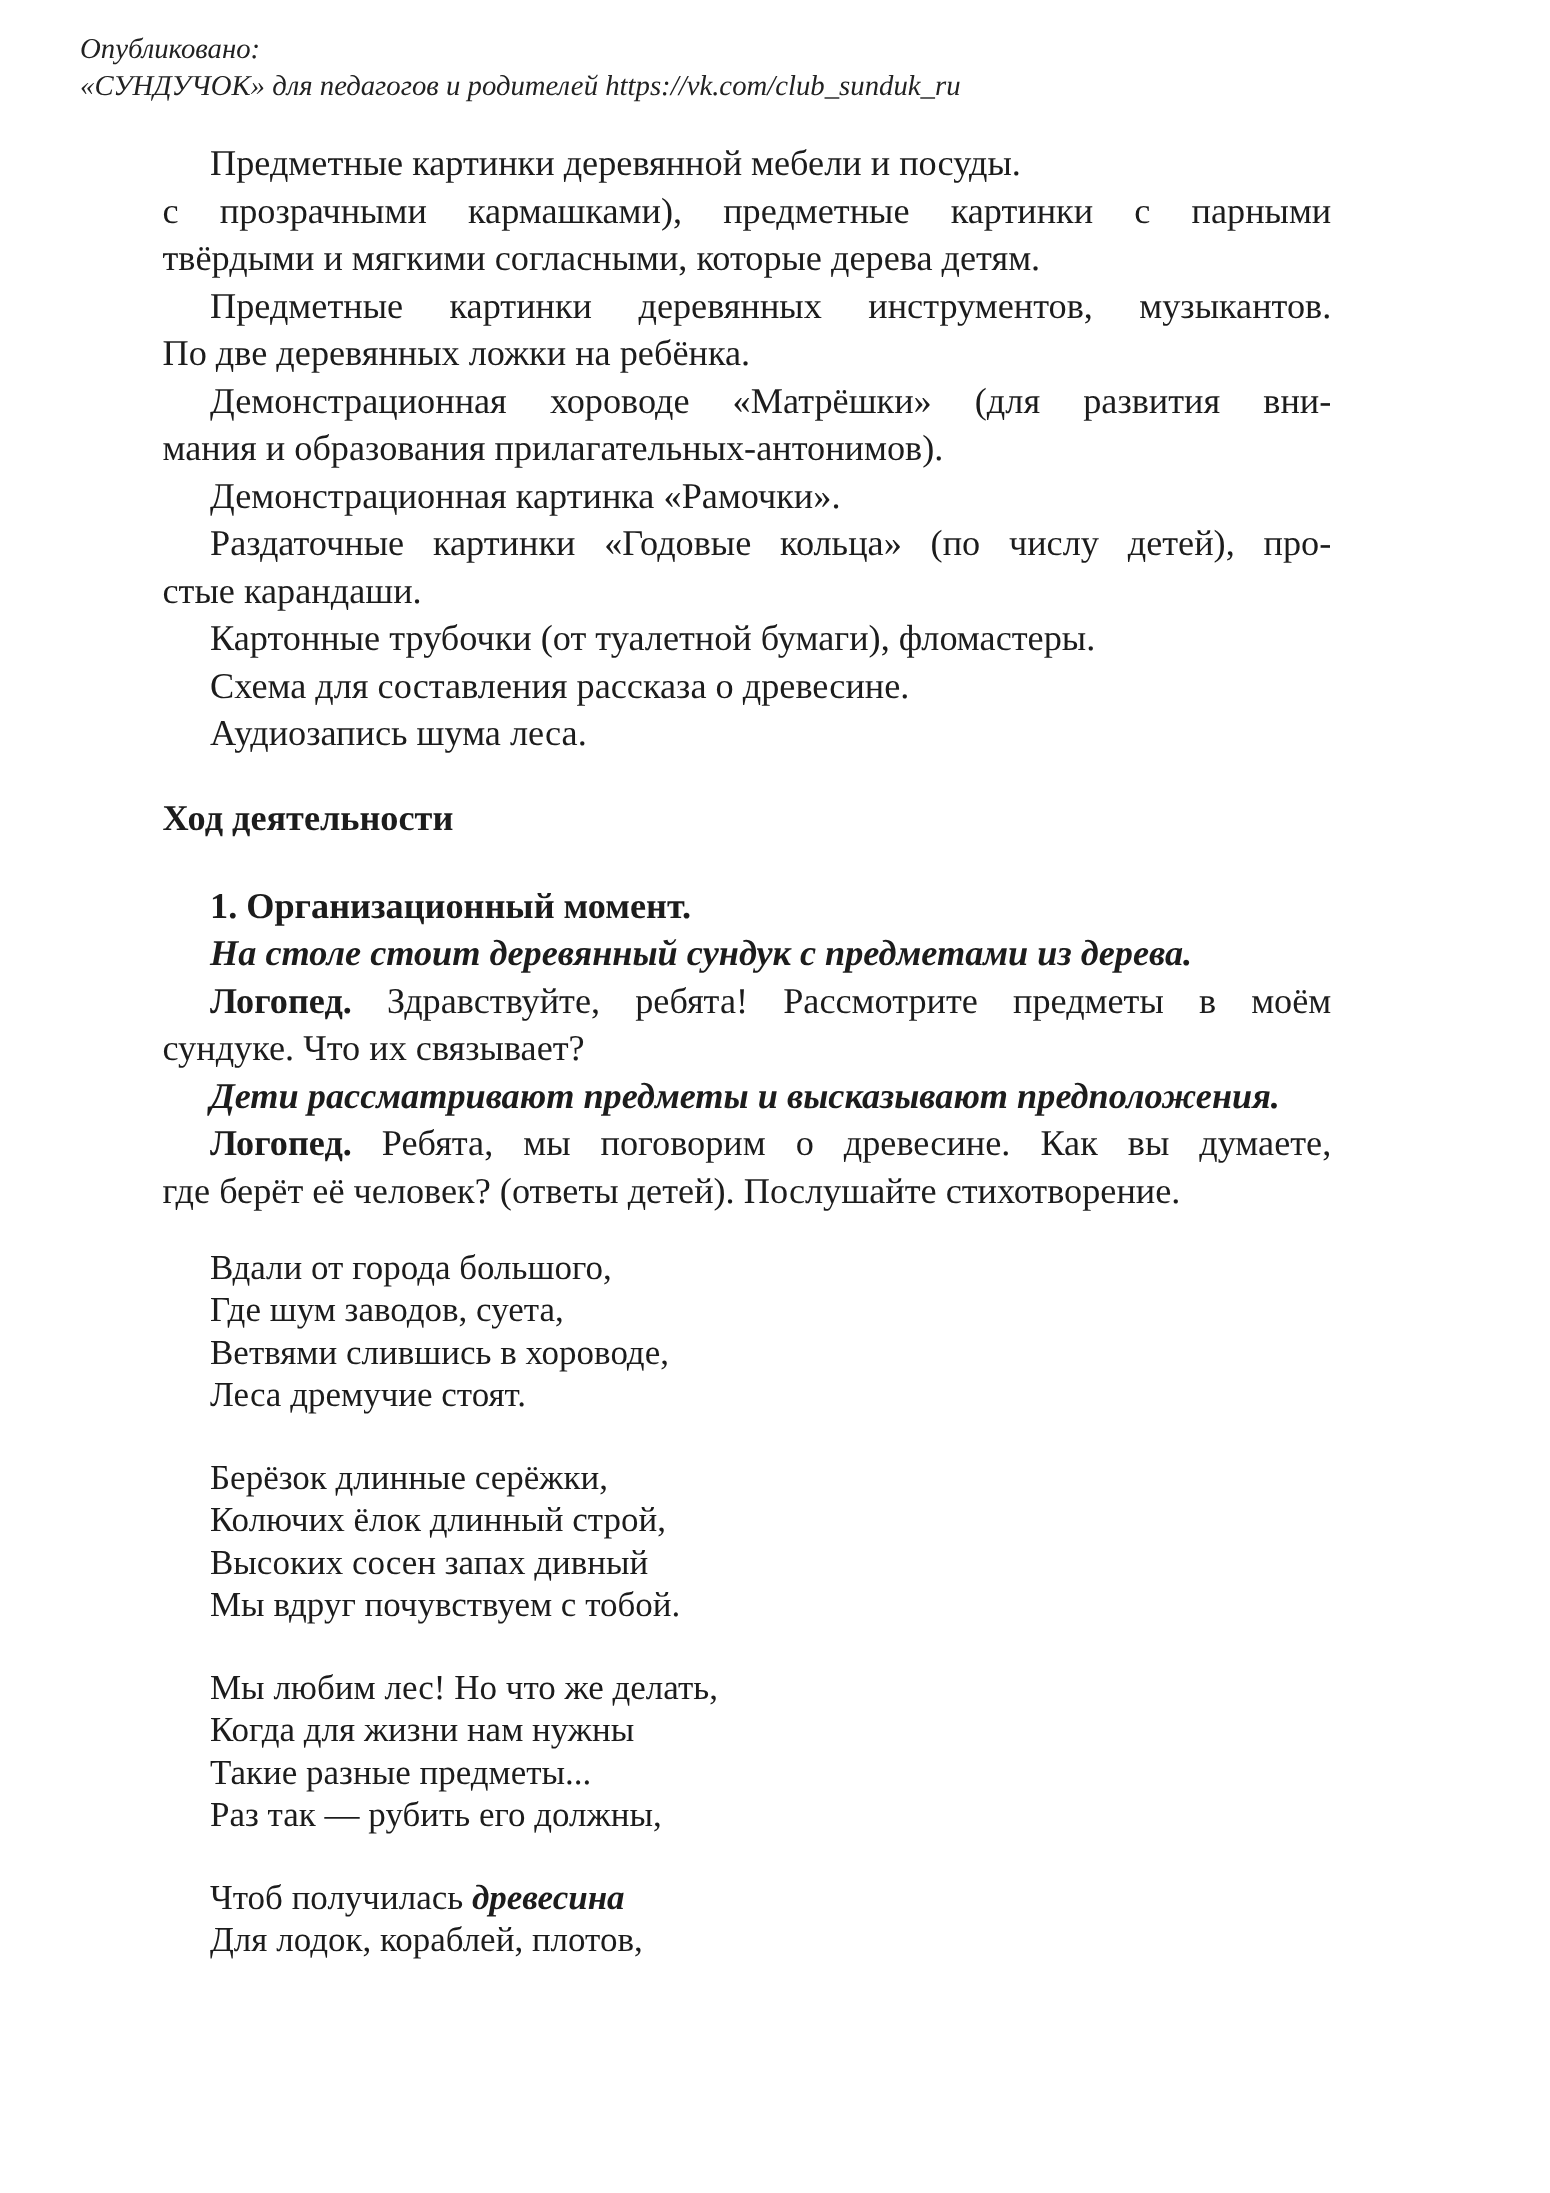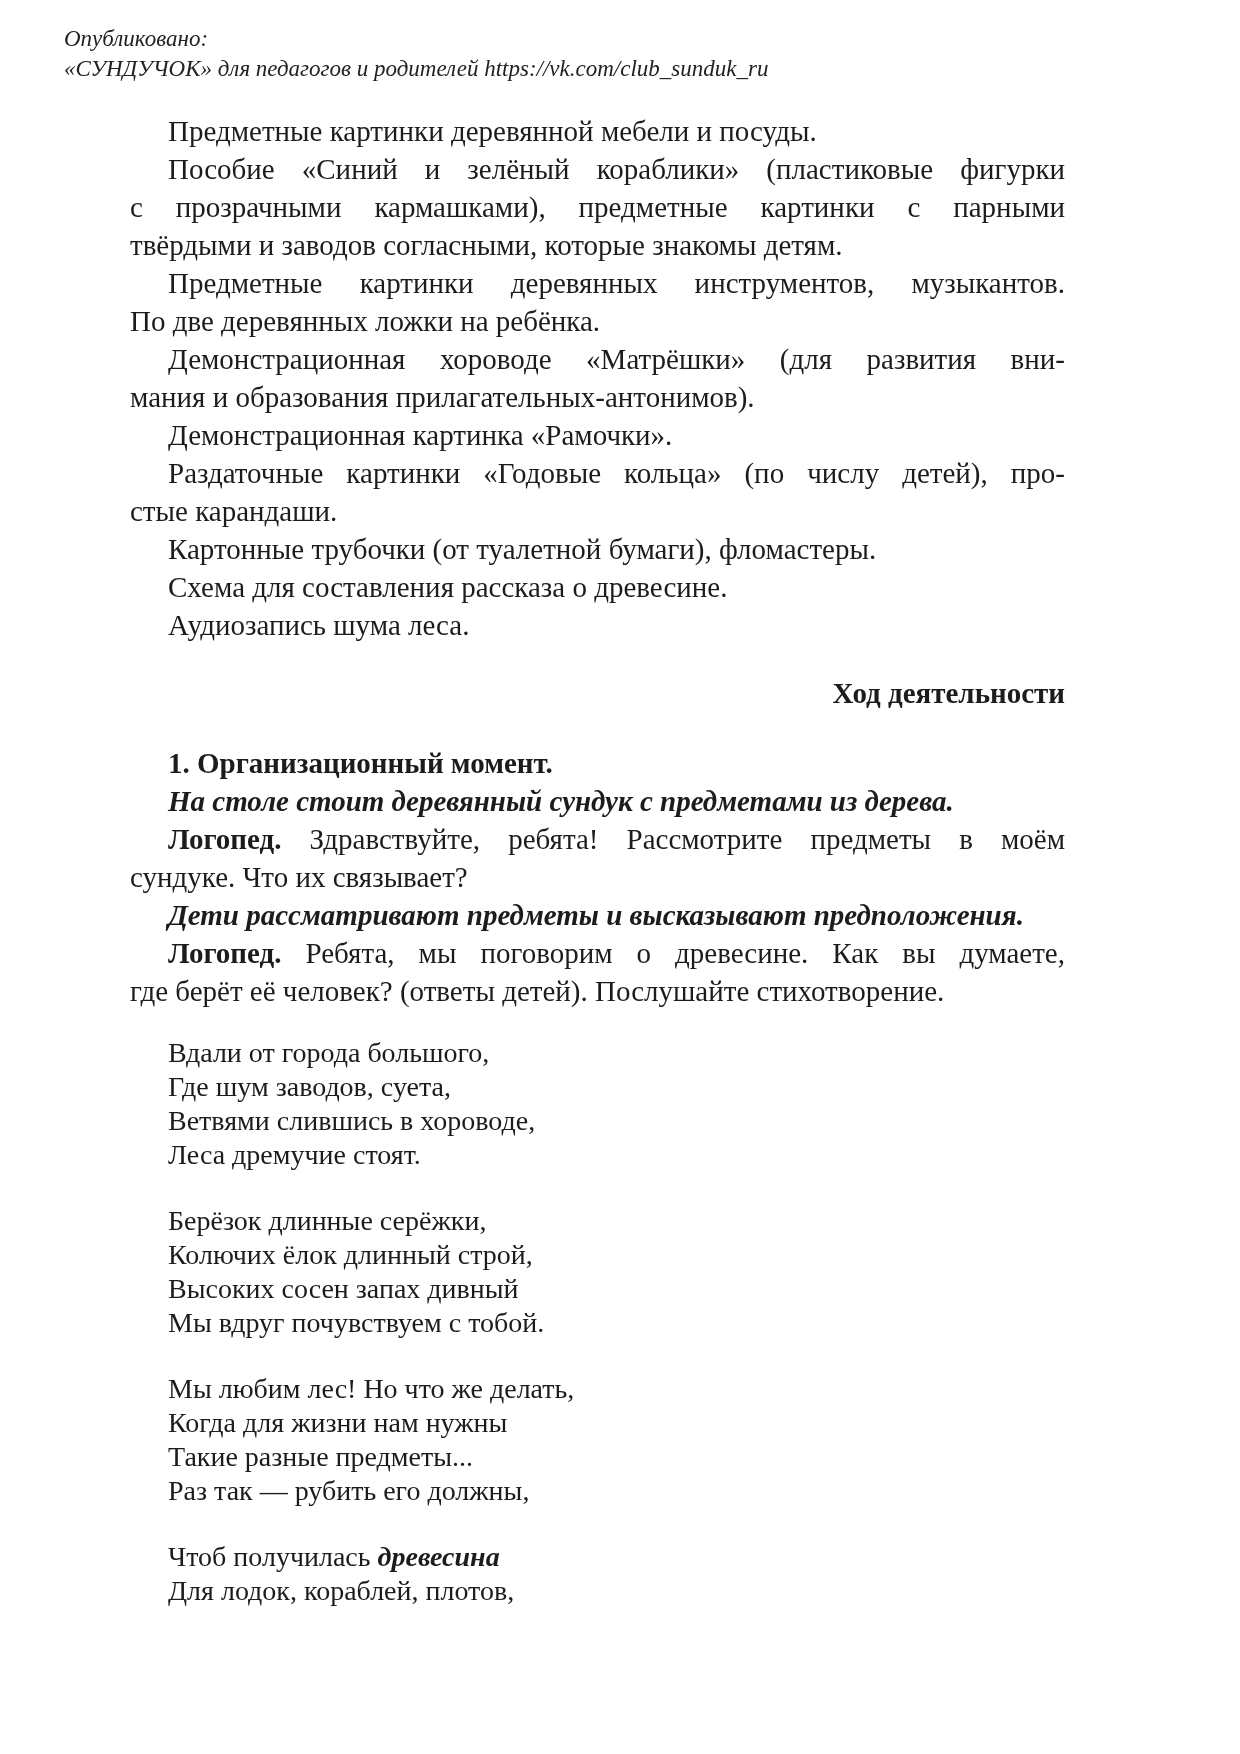--- a/index.html
+++ b/index.html
@@ -46,21 +46,21 @@
   .line.ind {
     text-indent: 38px;
   }
   .bold { font-weight: bold; margin-top: 32px; }
   .sd {
     font-style: italic;
     font-weight: bold;
   }
   .section-heading {
     font-weight: bold;
-    text-align: right;
+    text-align: left;
     margin-top: 30px;
     margin-bottom: 12px;
   }
   .poem {
     margin-top: 26px;
     margin-left: 38px;
     font-size: 28px;
     line-height: 34px;
   }
   .stanza { margin-bottom: 32px; }
@@ -78,23 +78,22 @@
     <div>Опубликовано:</div>
     <div>«СУНДУЧОК» для педагогов и родителей https://vk.com/club_sunduk_ru</div>
   </div>
 
   <div class="content">
 
     <div>
       <div class="line ind">Предметные картинки деревянной мебели и посуды.</div>
     </div>
     <div>
-      <div class="line ind j">Пособие «Синий и зелёный кораблики» (пластиковые фигурки</div>
       <div class="line j">с прозрачными кармашками), предметные картинки с парными</div>
-      <div class="line">твёрдыми и заводов согласными, которые знакомы детям.</div>
+      <div class="line">твёрдыми и мягкими согласными, которые дерева детям.</div>
     </div>
     <div>
       <div class="line ind j">Предметные картинки деревянных инструментов, музыкантов.</div>
       <div class="line">По две деревянных ложки на ребёнка.</div>
     </div>
     <div>
       <div class="line ind j">Демонстрационная хороводе «Матрёшки» (для развития вни-</div>
       <div class="line">мания и образования прилагательных-антонимов).</div>
     </div>
     <div>

